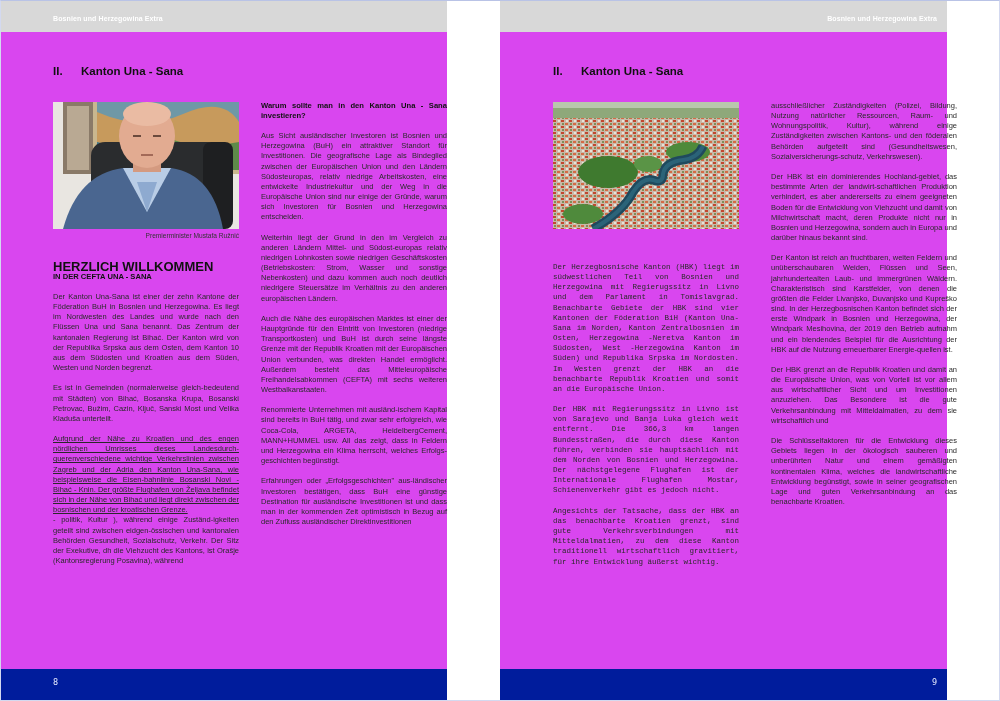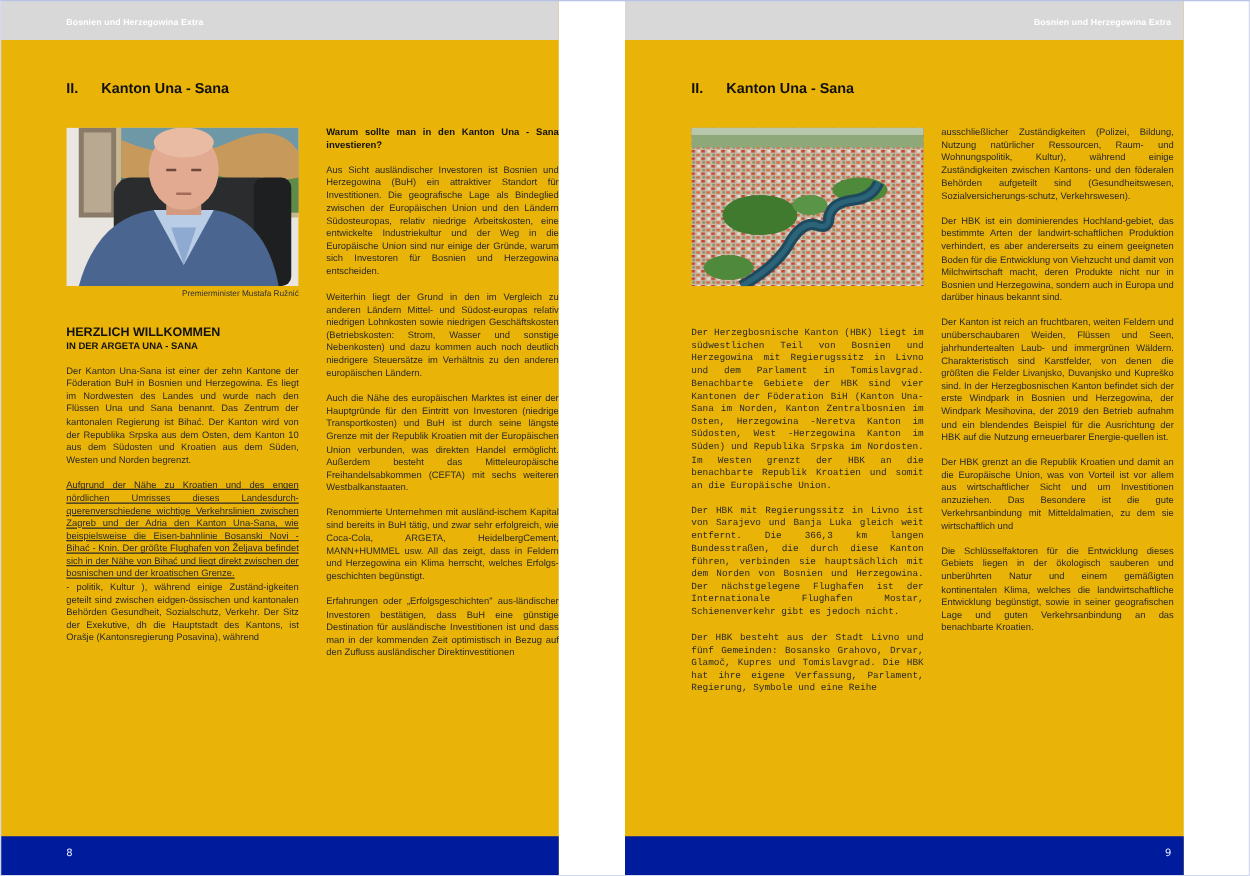--- a/index.html
+++ b/index.html
@@ -11,21 +11,21 @@
       position: relative;
     }
     .viewer-frame {
       position: absolute; left: 0; top: 0; width: 1000px; height: 701px;
       border-top: 1px solid #b9c3e6;
       border-left: 1px solid #d3d9f0;
       border-right: 1px solid #d3d9f0;
       border-bottom: 1px solid #d3d9f0;
       pointer-events: none;
     }
-    .page { position: absolute; top: 0; height: 701px; background: #eab308; }
+    .page { position: absolute; top: 0; height: 701px; background: #d946ef; }
     .page.left { left: 0; width: 447px; }
     .page.right { left: 500px; width: 447px; }
 
     .header-band {
       position: absolute; top: 0; left: 0; width: 447px; height: 32px;
       background: #d8d8d8;
     }
     .header-text {
       position: absolute; top: 15px; font-size: 7px; font-weight: bold;
       color: #ffffff; letter-spacing: 0.1px;
@@ -65,21 +65,21 @@
     .caption {
       position: absolute; font-size: 6.6px; color: #333; text-align: right;
     }
     .subhead {
       font-weight: bold; color: #111; font-size: 7.6px; line-height: 10px;
     }
     .welcome {
       font-weight: bold; color: #111; font-size: 7.6px; line-height: 10px;
       text-align: left;
     }
-    .welcome .l1 { font-size: 10px; display:block; }
+    .welcome .l1 { font-size: 13px; display:block; }
   </style>
 </head>
 <body>
 
 <div class="page left">
   <div class="header-band">
     <span class="header-text">Bosnien und Herzegowina Extra</span>
   </div>
 
   <div class="section-title">
@@ -114,25 +114,26 @@
       <rect x="80" y="33" width="8" height="2" fill="#6b4a3d"></rect>
       <rect x="100" y="33" width="8" height="2" fill="#6b4a3d"></rect>
       <rect x="88" y="52" width="12" height="2" fill="#a36a58"></rect>
     </svg>
   </div>
   <div class="caption" style="left:53px; top:232px; width:186px;">Premierminister Mustafa Ružnić</div>
 
   <div class="col" style="left:53px; top:262px;">
     <div class="welcome" style="margin-bottom:10px;">
       <span class="l1">HERZLICH WILLKOMMEN</span>
-      <span>IN DER ARGETA UNA - SANA</span>
+      <span>IN DER CEFTA UNA - SANA</span>
     </div>
     <p>Der Kanton Una-Sana ist einer der zehn Kantone der Föderation BuH in Bosnien und Herzegowina. Es liegt im Nordwesten des Landes und wurde nach den Flüssen Una und Sana benannt. Das Zentrum der kantonalen Regierung ist Bihać. Der Kanton wird von der Republika Srpska aus dem Osten, dem Kanton 10 aus dem Südosten und Kroatien aus dem Süden, Westen und Norden begrenzt.</p>
+    <p>Es ist in Gemeinden (normalerweise gleich-bedeutend mit Städten) von Bihać, Bosanska Krupa, Bosanski Petrovac, Bužim, Cazin, Ključ, Sanski Most und Velika Kladuša unterteilt.</p>
     <p class="tight">Aufgrund der Nähe zu Kroatien und des engen nördlichen Umrisses dieses Landesdurch-querenverschiedene wichtige Verkehrslinien zwischen Zagreb und der Adria den Kanton Una-Sana, wie beispielsweise die Eisen-bahnlinie Bosanski Novi - Bihać - Knin. Der größte Flughafen von Željava befindet sich in der Nähe von Bihać und liegt direkt zwischen der bosnischen und der kroatischen Grenze.</p>
-    <p>- politik, Kultur ), während einige Zuständ-igkeiten geteilt sind zwischen eidgen-össischen und kantonalen Behörden Gesundheit, Sozialschutz, Verkehr. Der Sitz der Exekutive, dh die Hauptstadt des Kantons, ist Orašje (Kantonsregierung Posavina), während</p>
+    <p>- politik, Kultur ), während einige Zuständ-igkeiten geteilt sind zwischen eidgen-össischen und kantonalen Behörden Gesundheit, Sozialschutz, Verkehr. Der Sitz der Exekutive, dh die Viehzucht des Kantons, ist Orašje (Kantonsregierung Posavina), während</p>
   </div>
 
   <div class="col" style="left:261px; top:101px;">
     <p class="subhead" style="">Warum sollte man in den Kanton Una - Sana investieren?</p>
     <p>Aus Sicht ausländischer Investoren ist Bosnien und Herzegowina (BuH) ein attraktiver Standort für Investitionen. Die geografische Lage als Bindeglied zwischen der Europäischen Union und den Ländern Südosteuropas, relativ niedrige Arbeitskosten, eine entwickelte Industriekultur und der Weg in die Europäische Union sind nur einige der Gründe, warum sich Investoren für Bosnien und Herzegowina entscheiden.</p>
     <p>Weiterhin liegt der Grund in den im Vergleich zu anderen Ländern Mittel- und Südost-europas relativ niedrigen Lohnkosten sowie niedrigen Geschäftskosten (Betriebskosten: Strom, Wasser und sonstige Nebenkosten) und dazu kommen auch noch deutlich niedrigere Steuersätze im Verhältnis zu den anderen europäischen Ländern.</p>
     <p>Auch die Nähe des europäischen Marktes ist einer der Hauptgründe für den Eintritt von Investoren (niedrige Transportkosten) und BuH ist durch seine längste Grenze mit der Republik Kroatien mit der Europäischen Union verbunden, was direkten Handel ermöglicht. Außerdem besteht das Mitteleuropäische Freihandelsabkommen (CEFTA) mit sechs weiteren Westbalkanstaaten.</p>
     <p>Renommierte Unternehmen mit ausländ-ischem Kapital sind bereits in BuH tätig, und zwar sehr erfolgreich, wie Coca-Cola, ARGETA, HeidelbergCement, MANN+HUMMEL usw. All das zeigt, dass in Feldern und Herzegowina ein Klima herrscht, welches Erfolgs-geschichten begünstigt.</p>
     <p>Erfahrungen oder „Erfolgsgeschichten" aus-ländischer Investoren bestätigen, dass BuH eine günstige Destination für ausländische Investitionen ist und dass man in der kommenden Zeit optimistisch in Bezug auf den Zufluss ausländischer Direktinvestitionen</p>
   </div>
@@ -173,24 +174,24 @@
       <ellipse cx="95" cy="62" rx="14" ry="8" fill="#5a9446"></ellipse>
 
       <path d="M40 127 Q70 110 80 90 Q90 75 100 78 Q110 82 110 72 Q112 60 130 58 Q145 56 150 44" stroke="#1f4a5e" stroke-width="9" fill="none"></path>
       <path d="M40 127 Q70 110 80 90 Q90 75 100 78 Q110 82 110 72 Q112 60 130 58 Q145 56 150 44" stroke="#2b6378" stroke-width="4" fill="none"></path>
     </svg>
   </div>
 
   <div class="col" style="left:53px; top:262px;font-family:Liberation Mono, monospace;">
     <p>Der Herzegbosnische Kanton (HBK) liegt im südwestlichen Teil von Bosnien und Herzegowina mit Regierugssitz in Livno und dem Parlament in Tomislavgrad. Benachbarte Gebiete der HBK sind vier Kantonen der Föderation BiH (Kanton Una-Sana im Norden, Kanton Zentralbosnien im Osten, Herzegowina -Neretva Kanton im Südosten, West -Herzegowina Kanton im Süden) und Republika Srpska im Nordosten. Im Westen grenzt der HBK an die benachbarte Republik Kroatien und somit an die Europäische Union.</p>
     <p>Der HBK mit Regierungssitz in Livno ist von Sarajevo und Banja Luka gleich weit entfernt. Die 366,3 km langen Bundesstraßen, die durch diese Kanton führen, verbinden sie hauptsächlich mit dem Norden von Bosnien und Herzegowina. Der nächstgelegene Flughafen ist der Internationale Flughafen Mostar, Schienenverkehr gibt es jedoch nicht.</p>
-    <p>Der HBK besteht aus der Stadt Livno und fünf Gemeinden: Bosansko Grahovo, Drvar, Glamoč, Kupres und Tomislavgrad. Die HBK hat ihre eigene Verfassung, Parlament, Regierung, Symbole und eine Reihe</p>
-  </div>
-
-  <div class="col" style="left:253px; top:101px;">
+    <p>Angesichts der Tatsache, dass der HBK an das benachbarte Kroatien grenzt, sind gute Verkehrsverbindungen mit Mitteldalmatien, zu dem diese Kanton traditionell wirtschaftlich gravitiert, für ihre Entwicklung äußerst wichtig.</p>
+  </div>
+
+  <div class="col" style="left:271px; top:101px;">
     <p>ausschließlicher Zuständigkeiten (Polizei, Bildung, Nutzung natürlicher Ressourcen, Raum- und Wohnungspolitik, Kultur), während einige Zuständigkeiten zwischen Kantons- und den föderalen Behörden aufgeteilt sind (Gesundheitswesen, Sozialversicherungs-schutz, Verkehrswesen).</p>
     <p>Der HBK ist ein dominierendes Hochland-gebiet, das bestimmte Arten der landwirt-schaftlichen Produktion verhindert, es aber andererseits zu einem geeigneten Boden für die Entwicklung von Viehzucht und damit von Milchwirtschaft macht, deren Produkte nicht nur in Bosnien und Herzegowina, sondern auch in Europa und darüber hinaus bekannt sind.</p>
     <p>Der Kanton ist reich an fruchtbaren, weiten Feldern und unüberschaubaren Weiden, Flüssen und Seen, jahrhundertealten Laub- und immergrünen Wäldern. Charakteristisch sind Karstfelder, von denen die größten die Felder Livanjsko, Duvanjsko und Kupreško sind. In der Herzegbosnischen Kanton befindet sich der erste Windpark in Bosnien und Herzegowina, der Windpark Mesihovina, der 2019 den Betrieb aufnahm und ein blendendes Beispiel für die Ausrichtung der HBK auf die Nutzung erneuerbarer Energie-quellen ist.</p>
     <p>Der HBK grenzt an die Republik Kroatien und damit an die Europäische Union, was von Vorteil ist vor allem aus wirtschaftlicher Sicht und um Investitionen anzuziehen. Das Besondere ist die gute Verkehrsanbindung mit Mitteldalmatien, zu dem sie wirtschaftlich und</p>
     <p>Die Schlüsselfaktoren für die Entwicklung dieses Gebiets liegen in der ökologisch sauberen und unberührten Natur und einem gemäßigten kontinentalen Klima, welches die landwirtschaftliche Entwicklung begünstigt, sowie in seiner geografischen Lage und guten Verkehrsanbindung an das benachbarte Kroatien.</p>
   </div>
 
   <div class="footer-band">
     <span class="page-number">9</span>
   </div>

